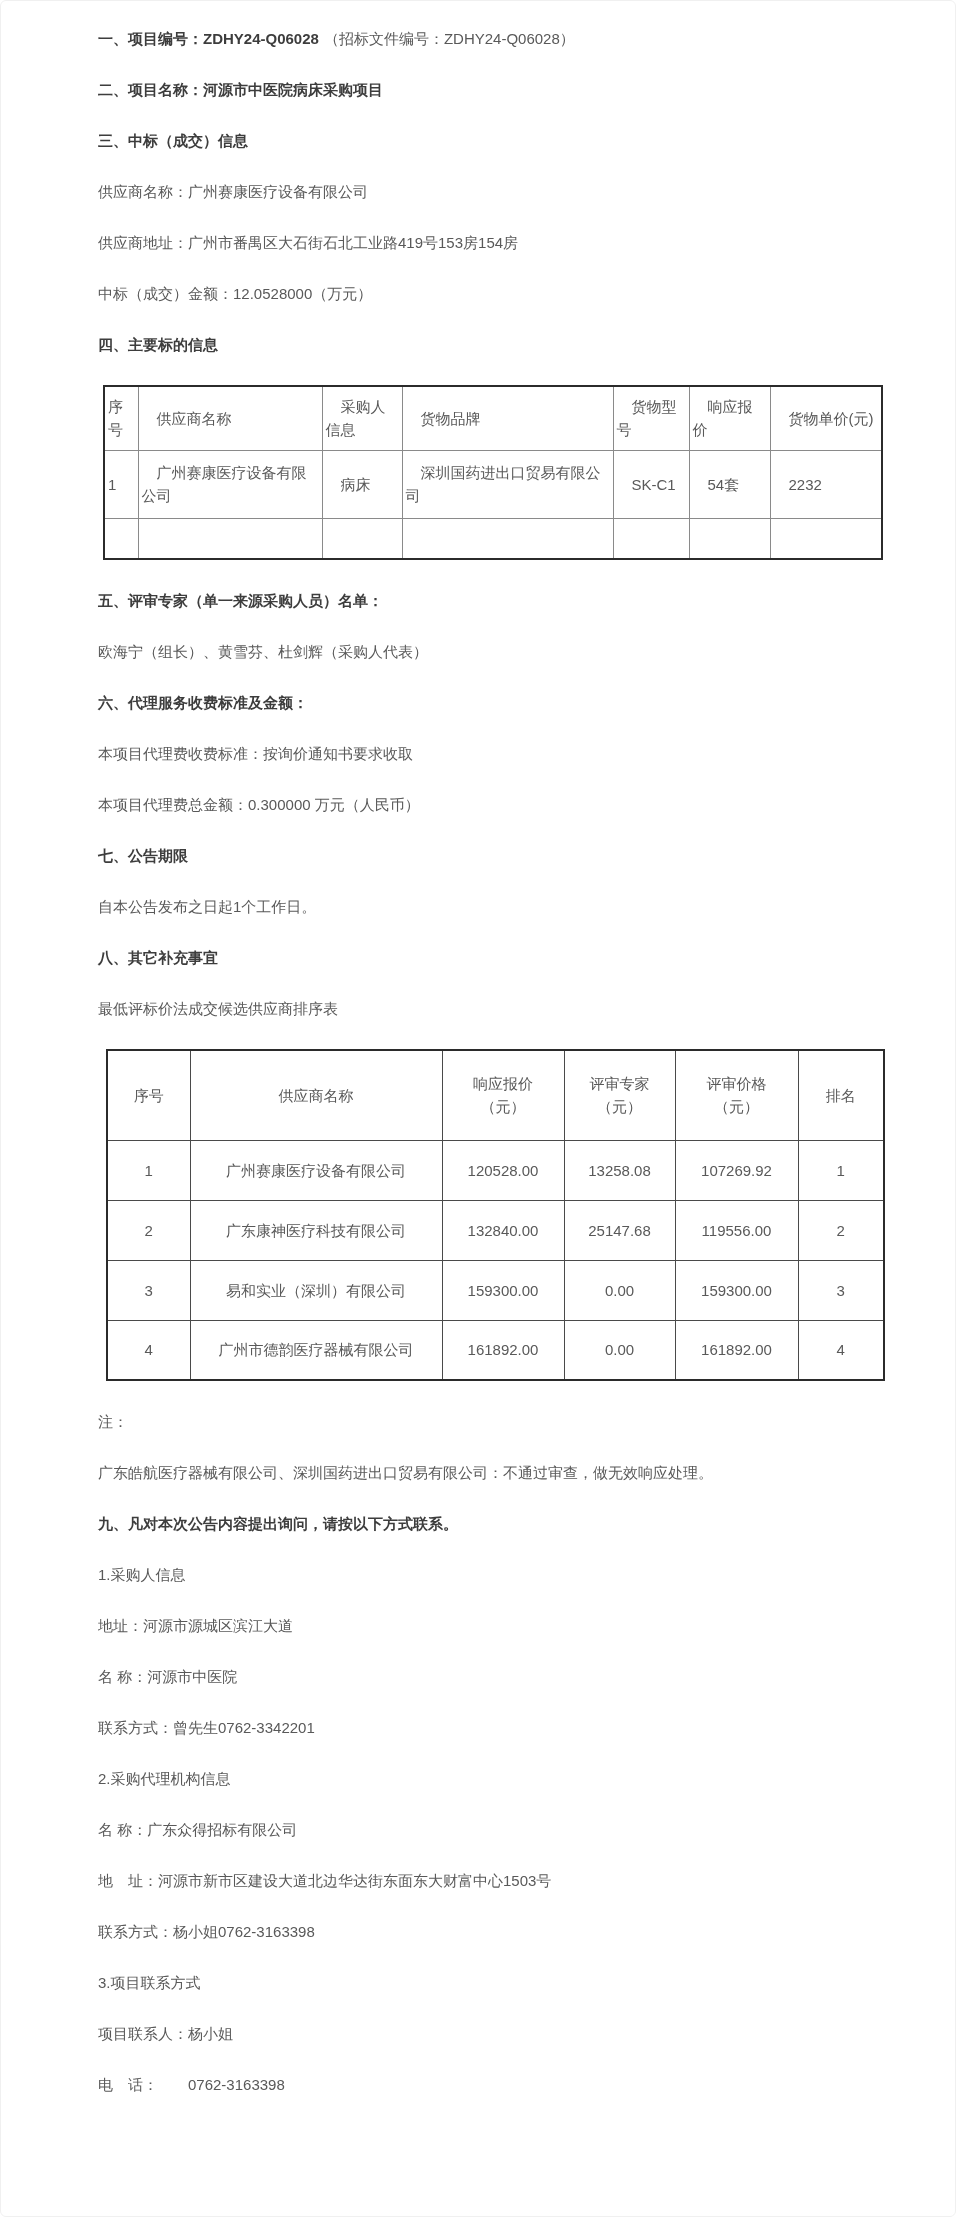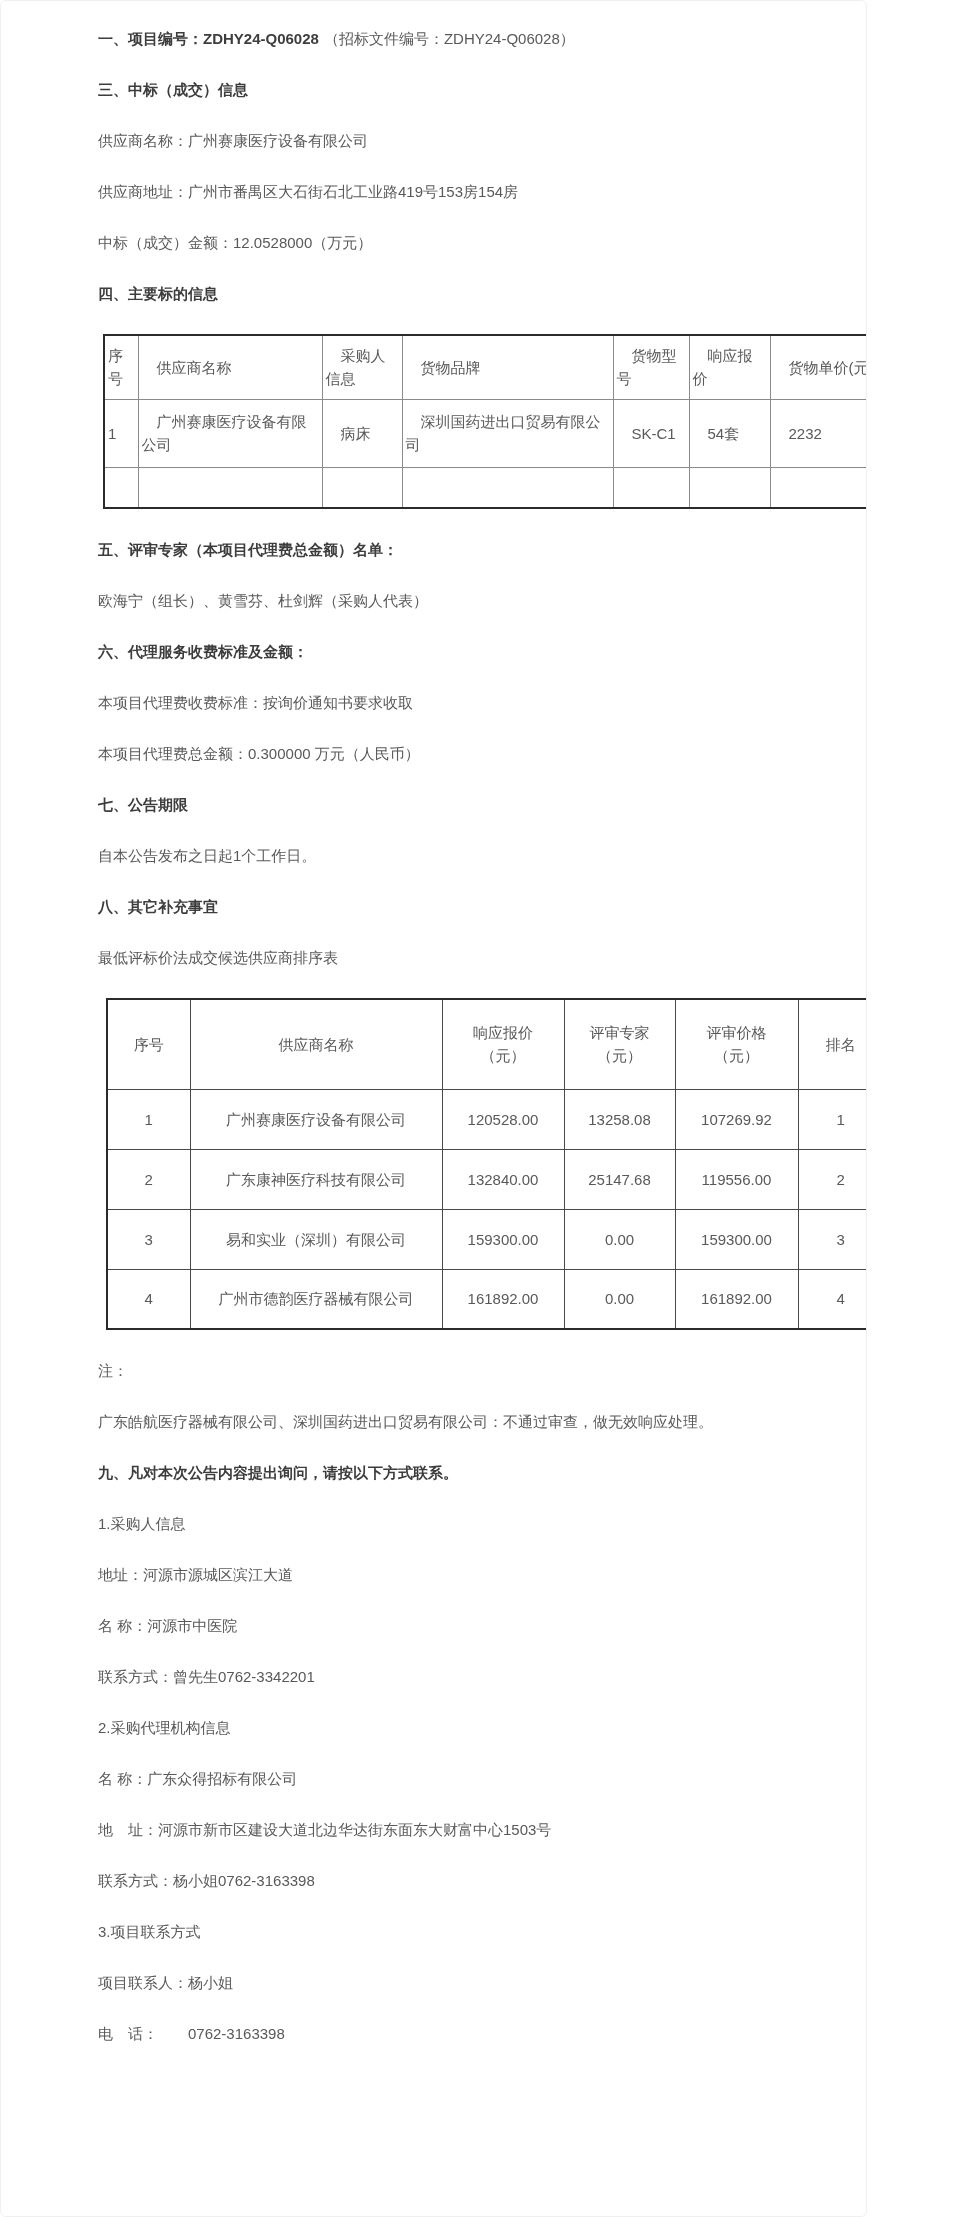--- a/index.html
+++ b/index.html
@@ -1,17 +1,17 @@
 <!DOCTYPE html>
 <html><head>
 <meta charset="utf-8">
 <style>
   html,body{margin:0;padding:0;background:#fff;}
   .page{
-    width:867px;
+    width:956px;
     min-height:2217px;
     box-sizing:border-box;
     background:#ffffff;
     border:1px solid #f0f0f0;
     border-radius:6px;
     padding:0 70px 40px 97px;
     font-family:"Liberation Sans","DejaVu Sans",sans-serif;
     font-size:15px;
     color:#595959;
     overflow:hidden;
@@ -43,20 +43,21 @@
   .t2 tr.r{height:60px;}
   .tl{display:block;}
 </style>
 </head>
 <body>
 
 <div class="page doc">
 
   <p class="h first"><span>一、项目编号：ZDHY24-Q06028</span><span class="paren">（招标文件编号：ZDHY24-Q06028）</span></p>
 
+  <p class="h">二、项目名称：河源市中医院病床采购项目</p>
 
   <p class="h">三、中标（成交）信息</p>
   <p>供应商名称：广州赛康医疗设备有限公司</p>
   <p>供应商地址：广州市番禺区大石街石北工业路419号153房154房</p>
   <p>中标（成交）金额：12.0528000（万元）</p>
 
   <p class="h">四、主要标的信息</p>
 
   <table class="t1">
     <colgroup>
@@ -92,21 +93,21 @@
       <td></td>
       <td></td>
       <td></td>
       <td></td>
       <td></td>
       <td></td>
     </tr>
   </tbody>
     </table>
 
-  <p class="h">五、评审专家（本项目代理费总金额）名单：</p>
+  <p class="h">五、评审专家（单一来源采购人员）名单：</p>
   <p>欧海宁（组长）、黄雪芬、杜剑辉（采购人代表）</p>
 
   <p class="h">六、代理服务收费标准及金额：</p>
   <p>本项目代理费收费标准：按询价通知书要求收取</p>
   <p>本项目代理费总金额：0.300000 万元（人民币）</p>
 
   <p class="h">七、公告期限</p>
   <p>自本公告发布之日起1个工作日。</p>
 
   <p class="h">八、其它补充事宜</p>

